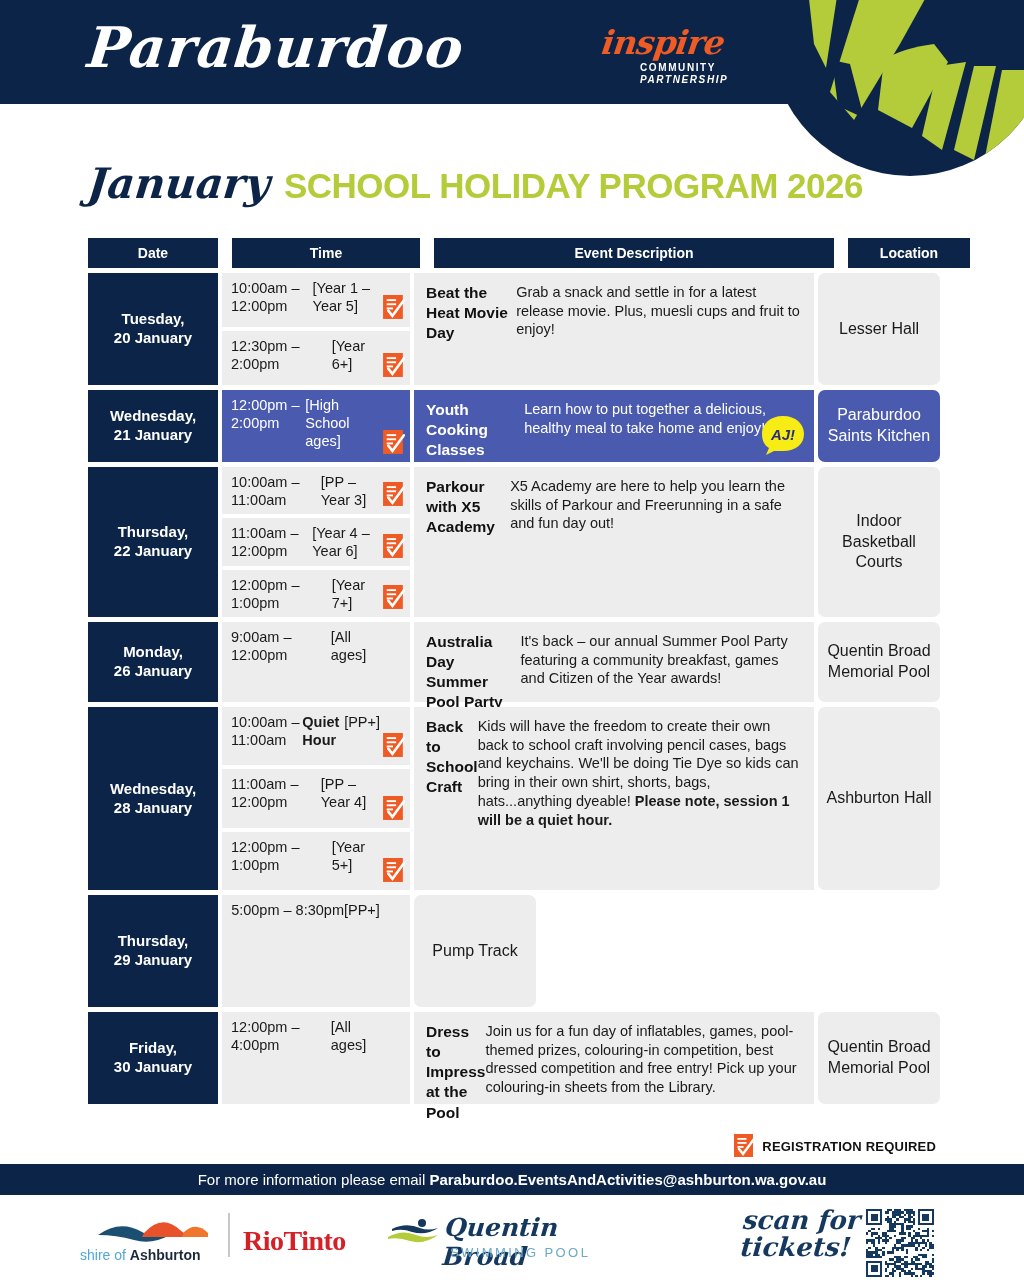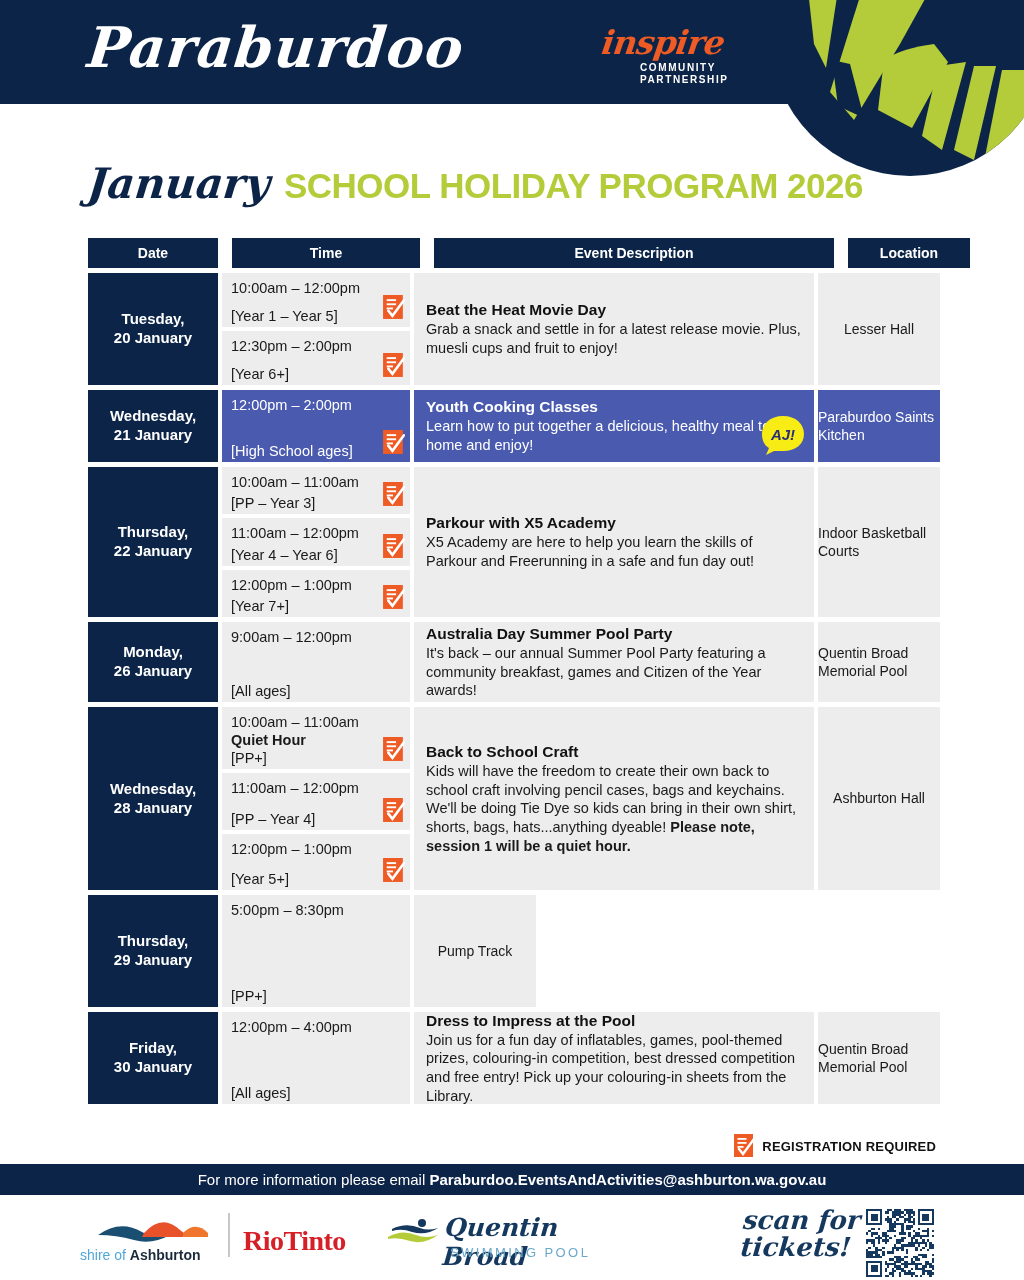--- a/index.html
+++ b/index.html
@@ -28,21 +28,21 @@
     font-family: "DejaVu Serif", serif; font-style: italic; font-weight: 700;
     font-size: 33px; color: #ef5b25; letter-spacing: -1px; line-height: 1;
     transform: skewX(-8deg); display: block;
   }
   .inspire-sub1, .inspire-sub2 {
     font-family: "Liberation Sans", sans-serif; font-weight: 700;
     color: #ffffff; letter-spacing: 1.6px; display: block;
     margin-left: 38px;
   }
   .inspire-sub1 { font-size: 10px; margin-top: 3px; }
-  .inspire-sub2 { font-size: 10px; margin-top: 1px; }
+  .inspire-sub2 { font-size: 10px; margin-top: 1px; font-style: italic; }
 
   
   .brush-wrap {
     position: absolute; right: 0; top: 0; width: 290px; height: 180px;
     overflow: hidden; pointer-events: none;
   }
 
   
   .title-row {
     position: absolute; left: 88px; top: 158px; width: 880px; height: 56px;
@@ -71,35 +71,35 @@
 
   .trow { display: flex; gap: 4px; margin-bottom: 5px; }
   .cell-date {
     background: #0b2447; color: #fff; font-weight: 700; font-size: 15px;
     display: flex; flex-direction: column; align-items: center; justify-content: center;
     text-align: center; line-height: 1.25;
   }
   .cell-time { display: flex; flex-direction: column; gap: 4px; }
   .tslot {
     background: #ededed; position: relative; flex: 1;
-    display: flex; flex-direction: column; justify-content: space-between;
+    display: flex; flex-direction: row; justify-content: center;
     padding: 6px 30px 2px 9px; font-size: 14.5px; color: #1a1a1a; line-height: 1.25;
   }
   .tslot .bold { font-weight: 700; }
   .cell-desc {
     background: #ededed; padding: 10px 12px; position: relative;
-    display: flex; flex-direction: column; justify-content: center;
+    display: flex; flex-direction: row; justify-content: center;
   }
   .ev-title { font-weight: 700; font-size: 15.5px; color: #111; line-height: 1.3; }
   .ev-body { font-size: 14.5px; color: #1a1a1a; line-height: 1.29; }
   .ev-body .b { font-weight: 700; }
   .ev-note { font-size: 12.5px; font-style: italic; color: #1a1a1a; line-height: 1.22; margin-top: 3px; }
   .cell-loc {
-    background: #ededed; font-size: 14px; color: #1a1a1a; 
-    display: flex; align-items: center; justify-content: center; line-height: 1.3;
+    background: #ededed; font-size: 16px; color: #1a1a1a; text-align: center;
+    display: flex; align-items: center; justify-content: center; line-height: 1.3; border-radius: 7px;
   }
 
   
   .hl .tslot, .hl .cell-desc, .hl .cell-loc { background: #4a5aae; color: #ffffff; }
   .hl .ev-title, .hl .ev-body { color: #ffffff; }
 
   
   .reg-ico { position: absolute; right: 5px; bottom: 7px; width: 22px; height: 25px; }
   .aj-badge { position: absolute; right: 8px; bottom: 6px; width: 46px; height: 42px; }
 

